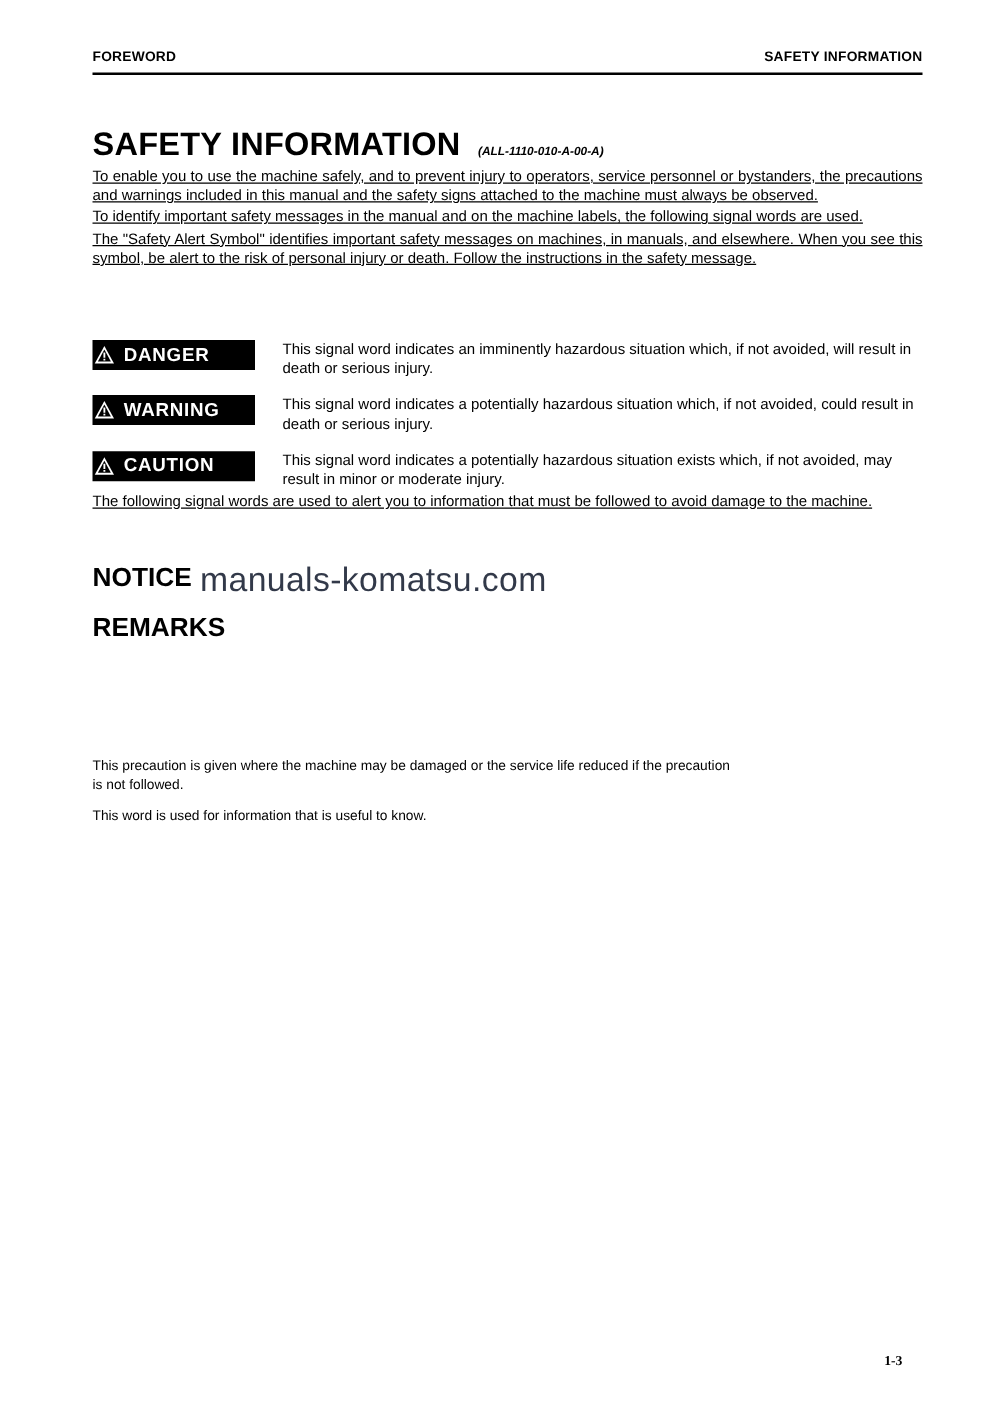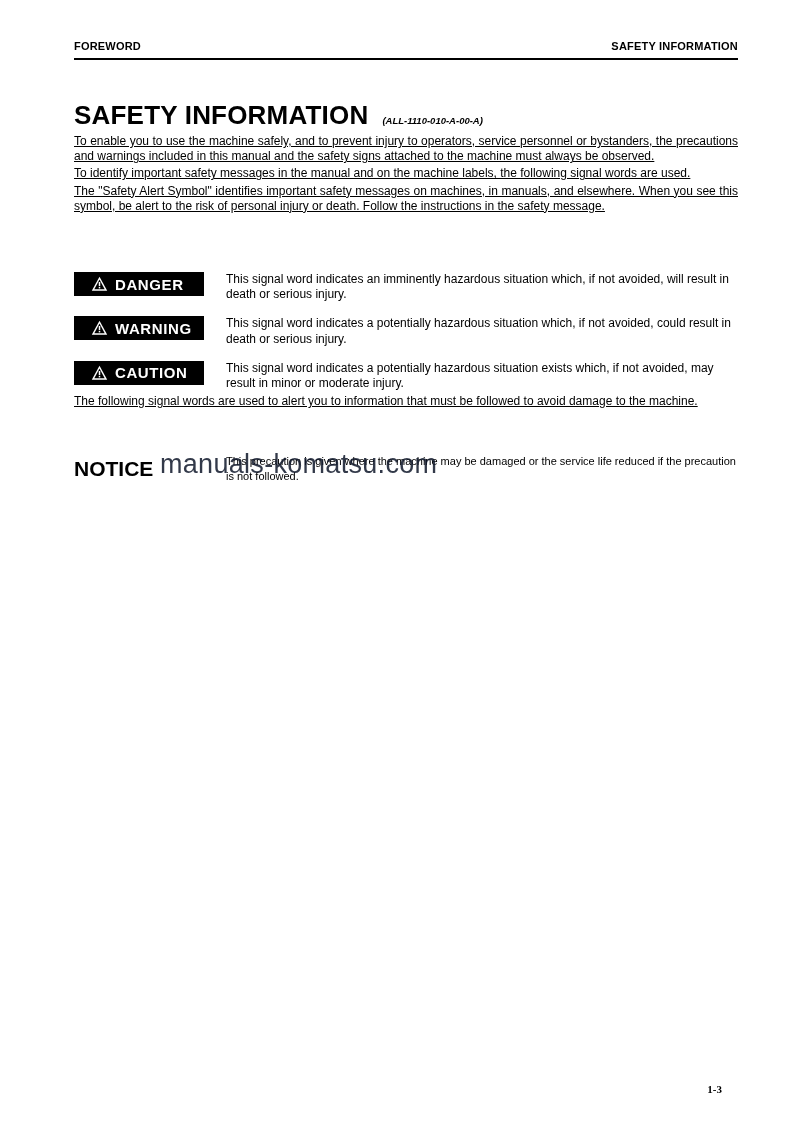--- a/index.html
+++ b/index.html
@@ -104,21 +104,21 @@
     align-items: flex-start;
     margin-bottom: 14px;
   }
   .signal-label {
     width: 130px;
     flex: 0 0 130px;
     height: 24px;
     background: #000000;
     display: flex;
     align-items: center;
-    padding-left: 17px;
+    padding-left: 1px;
     box-sizing: border-box;
   }
   .alert-symbol {
     width: 17px;
     height: 16px;
     flex: 0 0 17px;
     position: relative;
   }
   .alert-symbol svg { display: block; }
   .signal-word {
@@ -148,21 +148,22 @@
     text-align: justify;
     text-decoration: underline;
   }
 
   
   .word-block {
     position: absolute;
     left: 74px;
     width: 664px;
     display: flex;
-    align-items: center;
+    align-items: flex-start;
+    flex-direction: column;
   }
   .word-block.notice { top: 452px; }
   .word-block.remarks { top: 492px; }
   .word-term {
     width: 152px;
     flex: 0 0 152px;
     font-size: 21px;
     font-weight: bold;
     letter-spacing: 0px;
     line-height: 1;
@@ -269,18 +270,22 @@
 
   </div>
 
   <div class="following">The following signal words are used to alert you to information that must be followed to avoid damage to the machine.</div>
 
   <div class="word-block notice">
     <div class="word-term">NOTICE</div>
     <div class="word-def">This precaution is given where the machine may be damaged or the service life reduced if the precaution is not followed.</div>
   </div>
 
+  <div class="word-block remarks">
+    <div class="word-term">REMARKS</div>
+    <div class="word-def">This word is used for information that is useful to know.</div>
+  </div>
 
   <div class="watermark">manuals-komatsu.com</div>
 
   <div class="page-number">1-3</div>
 
 </div>
 
 </body></html>

